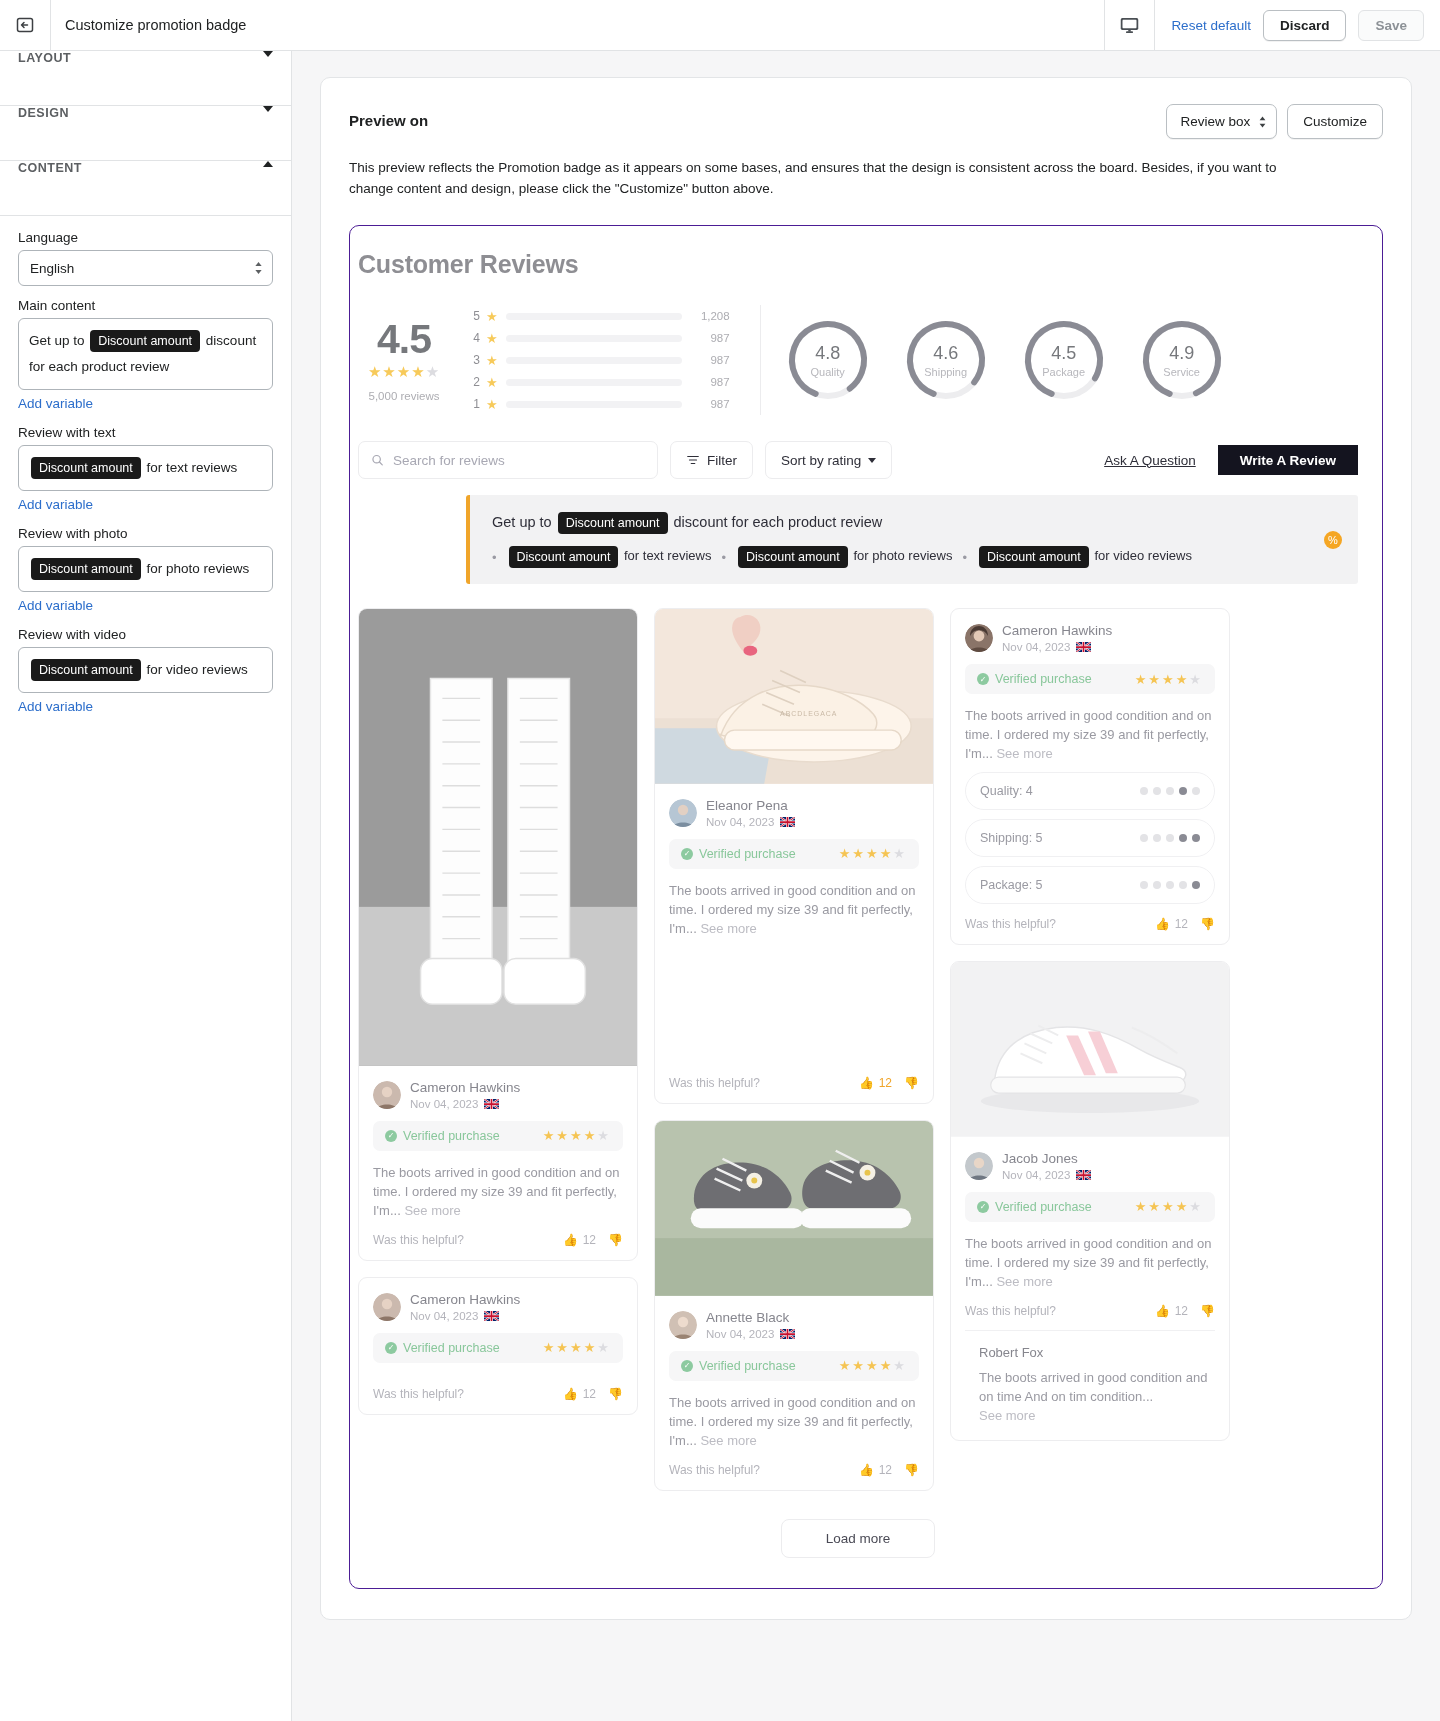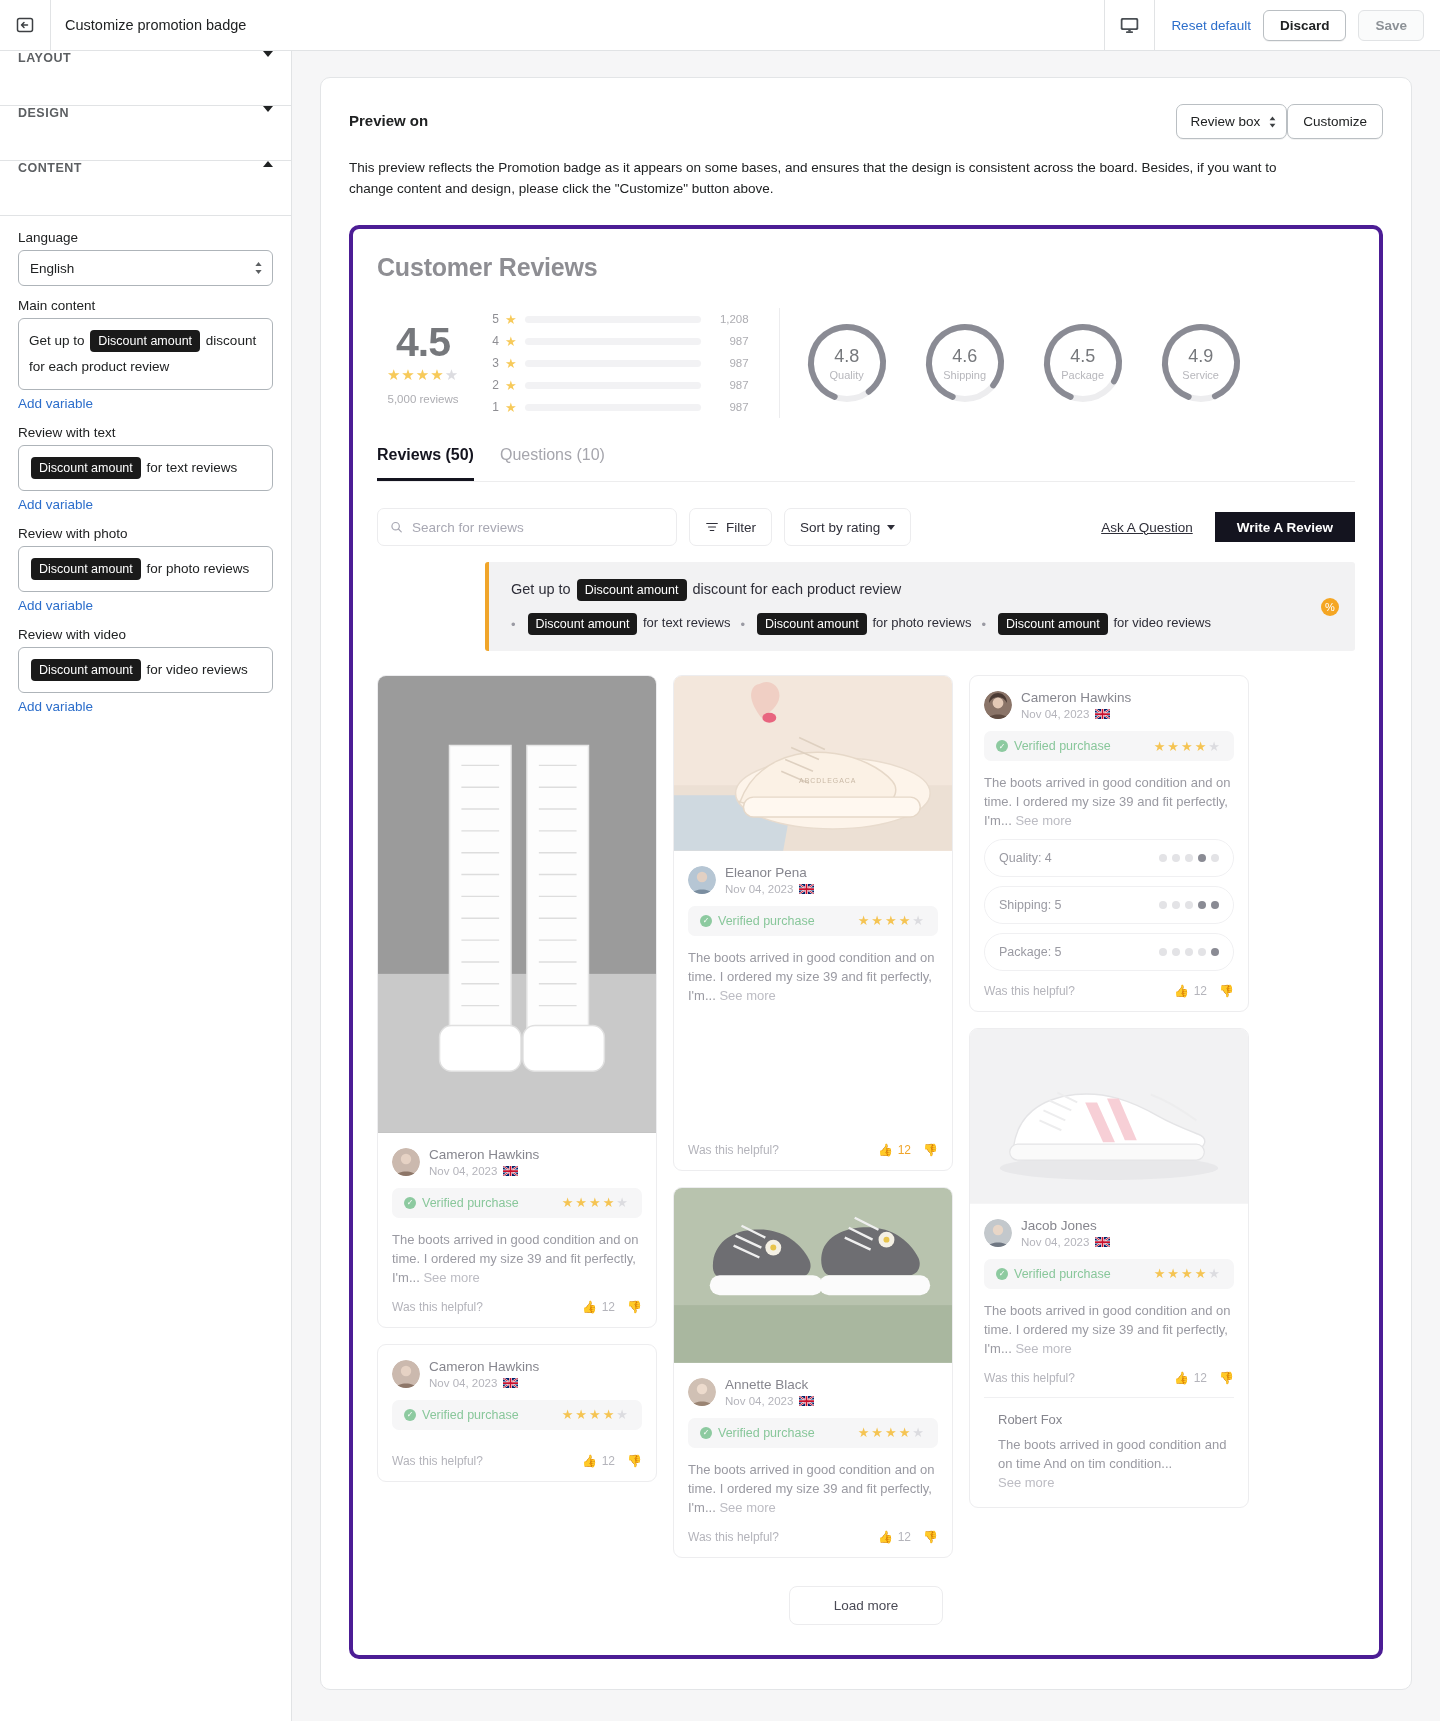--- a/index.html
+++ b/index.html
@@ -83,38 +83,38 @@
   .add-variable { color: #2c6ecb; font-size: 13.5px; margin: 6px 0 14px 0; cursor: pointer; display: inline-block; }
 
   
   .main { flex: 1; background: #f6f6f7; padding: 26px 28px 40px 28px; }
   .preview-card {
     background: #fff; border: 1px solid #e3e5e7; border-radius: 10px;
     padding: 26px 28px 30px 28px;
   }
   .preview-head { display: flex; align-items: flex-start; justify-content: space-between; }
   .preview-on { font-size: 15px; font-weight: 600; color: #202223; padding-top: 8px; }
-  .preview-head-actions { display: flex; gap: 0; }
+  .preview-head-actions { display: flex; gap: 10px; }
   .sel-btn {
     position: relative; border: 1px solid #babfc3; border-radius: 7px; background: #fff;
     font-size: 13.5px; font-family: inherit; color: #202223; padding: 9px 26px 9px 13px; cursor: pointer;
     box-shadow: 0 1px 0 rgba(0,0,0,0.05);
   }
   .sel-btn .select-arrows { right: 9px; }
   .plain-btn {
     border: 1px solid #babfc3; border-radius: 7px; background: #fff;
     font-size: 13.5px; font-family: inherit; color: #202223; padding: 9px 15px; cursor: pointer;
     box-shadow: 0 1px 0 rgba(0,0,0,0.05);
   }
   .preview-desc { font-size: 13.5px; line-height: 21px; color: #202223; margin-top: 18px; max-width: 930px; }
 
   
   .widget {
-    margin-top: 26px; border: 4px solid #4c1d95; border-radius: 10px;
-    padding: 24px 24px 30px 24px; background: #fff;
+    margin-top: 26px; border: 1px solid #4c1d95; border-radius: 10px;
+    padding: 24px 24px 30px 8px; background: #fff;
   }
   .widget-title { font-size: 25px; font-weight: 700; color: #8e8e93; letter-spacing: -.2px; }
 
   .summary { display: flex; align-items: center; margin-top: 26px; }
   .score-col { width: 100px; text-align: center; padding-right: 8px; }
   .score-big { font-size: 41px; font-weight: 700; color: #76787c; line-height: 1.05; letter-spacing: -1px; }
   .score-stars { font-size: 15px; letter-spacing: 1px; margin-top: 2px; }
   .score-count { font-size: 11.5px; color: #adadb2; margin-top: 9px; }
 
   .bars-col { flex: 0 0 auto; padding-left: 8px; }
@@ -413,24 +413,20 @@
                   <circle cx="43" cy="43" r="36" fill="none" stroke="#8a8b94" stroke-width="6" stroke-linecap="round" stroke-dasharray="199 226" transform="rotate(110 43 43)"></circle>
                 </svg>
                 <div class="donut-label">
                   <span class="donut-val">4.9</span>
                   <span class="donut-name">Service</span>
                 </div>
               </div>
             </div>
           </div>
 
-          <div class="tabs">
-            <div class="tab tab-active">Reviews (50)</div>
-            <div class="tab tab-idle">Questions (10)</div>
-          </div>
 
           <div class="rv-toolbar">
             <div class="search-box">
               <svg width="14" height="14" viewBox="0 0 16 16">
                 <circle cx="7" cy="7" r="4.6" fill="none" stroke="#a8a8b3" stroke-width="1.5"></circle>
                 <path d="M10.5 10.5 14 14" stroke="#a8a8b3" stroke-width="1.5" stroke-linecap="round"></path>
               </svg>
               <input class="search-input" type="text" placeholder="Search for reviews" style="">
             </div>
             <button class="tb-btn">

